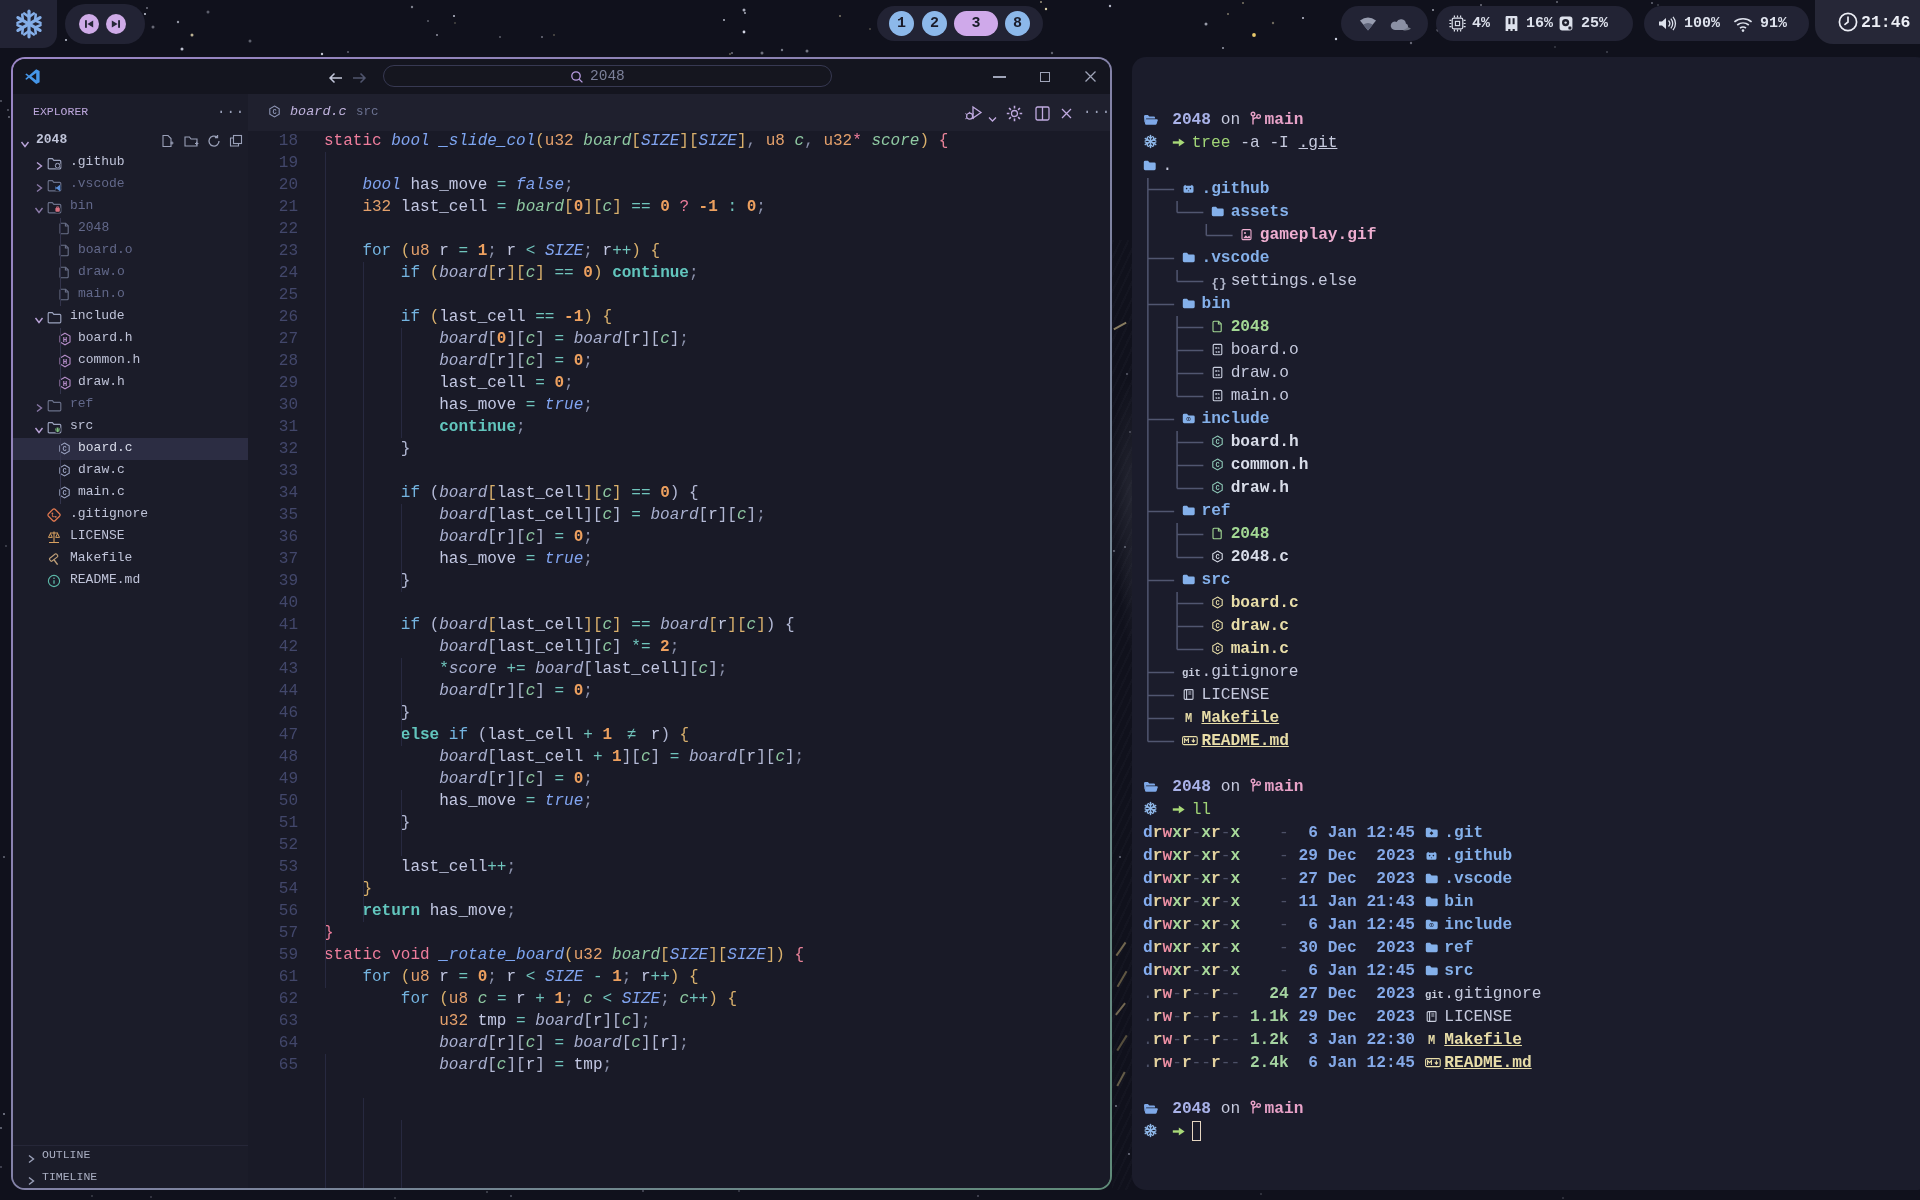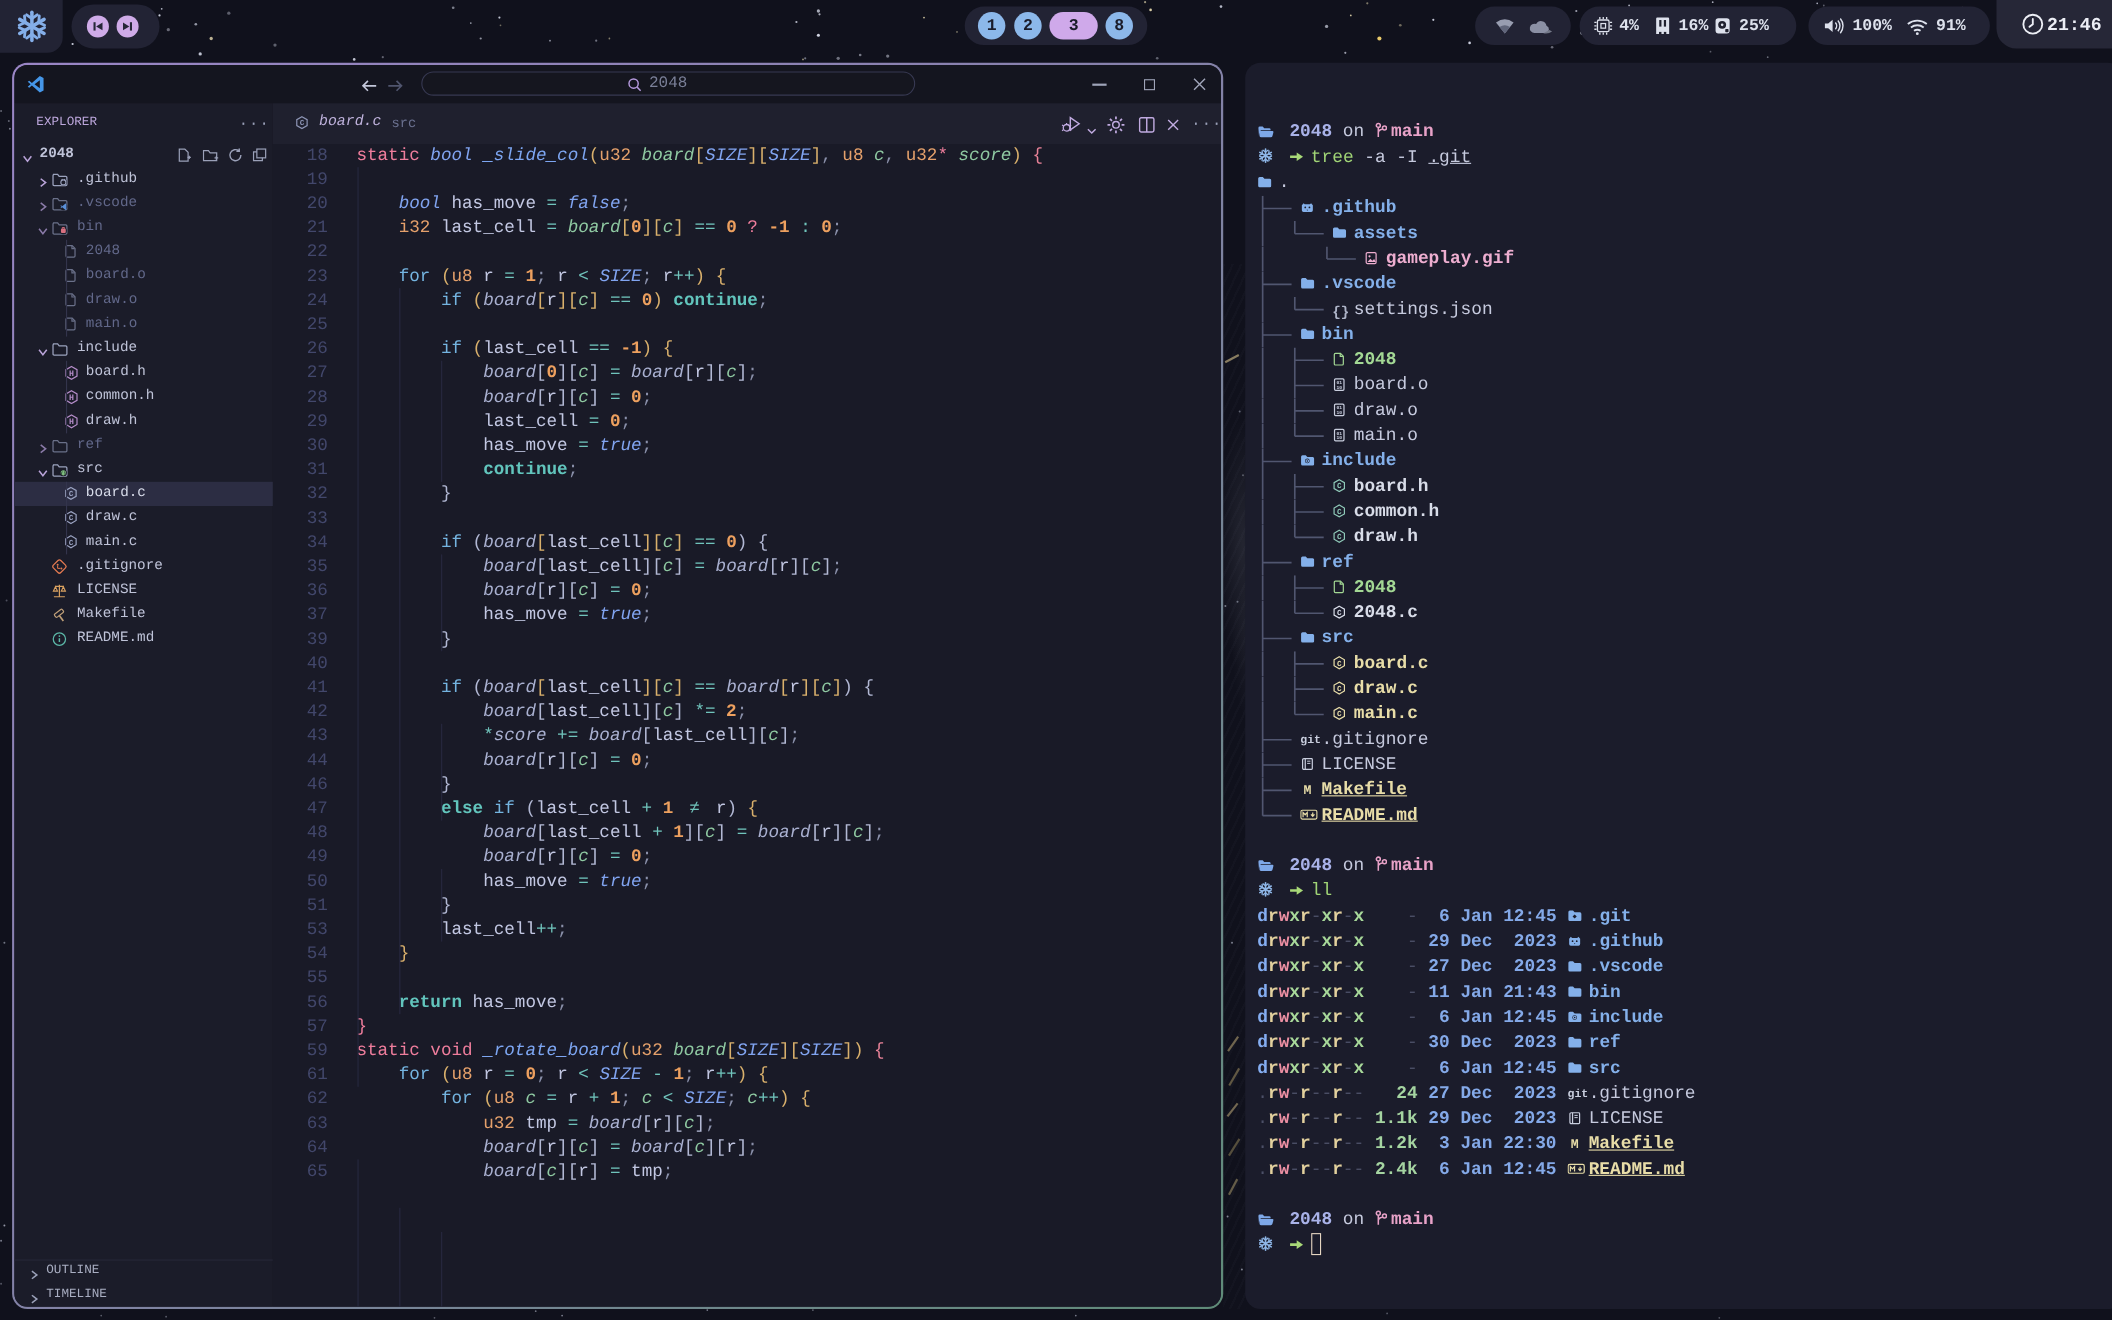--- a/index.html
+++ b/index.html
@@ -511,23 +511,23 @@
           <div style="height:22px;white-space:pre"><span class="lnn">41</span><span class="cod"><span style="color:#fff">        </span><span style="color:#74b4e0">if</span><span style="color:#fff"> </span><span style="color:#b2b8d4">(</span><span style="color:#a9b0d0;font-style:italic">board</span><span style="color:#d9b06c">[</span><span style="color:#c2c7e2">last_cell</span><span style="color:#d9b06c">][</span><span style="color:#8fc9a2;font-style:italic">c</span><span style="color:#d9b06c">]</span><span style="color:#fff"> </span><span style="color:#70c4bc">==</span><span style="color:#fff"> </span><span style="color:#a9b0d0;font-style:italic">board</span><span style="color:#d9b06c">[</span><span style="color:#c2c7e2">r</span><span style="color:#d9b06c">][</span><span style="color:#8fc9a2;font-style:italic">c</span><span style="color:#d9b06c">]</span><span style="color:#b2b8d4">)</span><span style="color:#b2b8d4"> {</span></span></div>
           <div style="height:22px;white-space:pre"><span class="lnn">42</span><span class="cod"><span style="color:#fff">            </span><span style="color:#a9b0d0;font-style:italic">board</span><span style="color:#b2b8d4">[</span><span style="color:#c2c7e2">last_cell</span><span style="color:#b2b8d4">][</span><span style="color:#8fc9a2;font-style:italic">c</span><span style="color:#b2b8d4">]</span><span style="color:#fff"> </span><span style="color:#70c4bc">*=</span><span style="color:#fff"> </span><span style="color:#eda05f;font-weight:bold">2</span><span style="color:#8a90aa">;</span></span></div>
           <div style="height:22px;white-space:pre"><span class="lnn">43</span><span class="cod"><span style="color:#fff">            </span><span style="color:#70c4bc">*</span><span style="color:#a9b0d0;font-style:italic">score</span><span style="color:#fff"> </span><span style="color:#70c4bc">+=</span><span style="color:#fff"> </span><span style="color:#a9b0d0;font-style:italic">board</span><span style="color:#b2b8d4">[</span><span style="color:#c2c7e2">last_cell</span><span style="color:#b2b8d4">][</span><span style="color:#8fc9a2;font-style:italic">c</span><span style="color:#b2b8d4">]</span><span style="color:#8a90aa">;</span></span></div>
           <div style="height:22px;white-space:pre"><span class="lnn">44</span><span class="cod"><span style="color:#fff">            </span><span style="color:#a9b0d0;font-style:italic">board</span><span style="color:#b2b8d4">[</span><span style="color:#c2c7e2">r</span><span style="color:#b2b8d4">][</span><span style="color:#8fc9a2;font-style:italic">c</span><span style="color:#b2b8d4">]</span><span style="color:#fff"> </span><span style="color:#70c4bc">=</span><span style="color:#fff"> </span><span style="color:#eda05f;font-weight:bold">0</span><span style="color:#8a90aa">;</span></span></div>
           <div style="height:22px;white-space:pre"><span class="lnn">46</span><span class="cod"><span style="color:#fff">        </span><span style="color:#b2b8d4">}</span></span></div>
           <div style="height:22px;white-space:pre"><span class="lnn">47</span><span class="cod"><span style="color:#fff">        </span><span style="color:#62c5bd;font-weight:bold">else</span><span style="color:#fff"> </span><span style="color:#74b4e0">if</span><span style="color:#fff"> </span><span style="color:#b2b8d4">(</span><span style="color:#c2c7e2">last_cell</span><span style="color:#fff"> </span><span style="color:#70c4bc">+</span><span style="color:#fff"> </span><span style="color:#eda05f;font-weight:bold">1</span><span style="color:#fff"> </span><span style="color:#70c4bc;display:inline-block;width:19.48px;text-align:center">≠</span><span style="color:#fff"> </span><span style="color:#c2c7e2">r</span><span style="color:#b2b8d4">)</span><span style="color:#d9b06c"> {</span></span></div>
           <div style="height:22px;white-space:pre"><span class="lnn">48</span><span class="cod"><span style="color:#fff">            </span><span style="color:#a9b0d0;font-style:italic">board</span><span style="color:#b2b8d4">[</span><span style="color:#c2c7e2">last_cell</span><span style="color:#fff"> </span><span style="color:#70c4bc">+</span><span style="color:#fff"> </span><span style="color:#eda05f;font-weight:bold">1</span><span style="color:#b2b8d4">][</span><span style="color:#8fc9a2;font-style:italic">c</span><span style="color:#b2b8d4">]</span><span style="color:#fff"> </span><span style="color:#70c4bc">=</span><span style="color:#fff"> </span><span style="color:#a9b0d0;font-style:italic">board</span><span style="color:#b2b8d4">[</span><span style="color:#c2c7e2">r</span><span style="color:#b2b8d4">][</span><span style="color:#8fc9a2;font-style:italic">c</span><span style="color:#b2b8d4">]</span><span style="color:#8a90aa">;</span></span></div>
           <div style="height:22px;white-space:pre"><span class="lnn">49</span><span class="cod"><span style="color:#fff">            </span><span style="color:#a9b0d0;font-style:italic">board</span><span style="color:#b2b8d4">[</span><span style="color:#c2c7e2">r</span><span style="color:#b2b8d4">][</span><span style="color:#8fc9a2;font-style:italic">c</span><span style="color:#b2b8d4">]</span><span style="color:#fff"> </span><span style="color:#70c4bc">=</span><span style="color:#fff"> </span><span style="color:#eda05f;font-weight:bold">0</span><span style="color:#8a90aa">;</span></span></div>
           <div style="height:22px;white-space:pre"><span class="lnn">50</span><span class="cod"><span style="color:#fff">            </span><span style="color:#c2c7e2">has_move</span><span style="color:#fff"> </span><span style="color:#70c4bc">=</span><span style="color:#fff"> </span><span style="color:#81a4f0;font-style:italic">true</span><span style="color:#8a90aa">;</span></span></div>
           <div style="height:22px;white-space:pre"><span class="lnn">51</span><span class="cod"><span style="color:#fff">        </span><span style="color:#b2b8d4">}</span></span></div>
+          <div style="height:22px;white-space:pre"><span class="lnn">52</span><span class="cod"></span></div>
           <div style="height:22px;white-space:pre"><span class="lnn">53</span><span class="cod"><span style="color:#fff">        </span><span style="color:#c2c7e2">last_cell</span><span style="color:#70c4bc">++</span><span style="color:#8a90aa">;</span></span></div>
           <div style="height:22px;white-space:pre"><span class="lnn">54</span><span class="cod"><span style="color:#fff">    </span><span style="color:#d9b06c">}</span></span></div>
-          <div style="height:22px;white-space:pre"><span class="lnn">55</span><span class="cod"></span></div>
           <div style="height:22px;white-space:pre"><span class="lnn">56</span><span class="cod"><span style="color:#fff">    </span><span style="color:#62c5bd;font-weight:bold">return</span><span style="color:#fff"> </span><span style="color:#c2c7e2">has_move</span><span style="color:#8a90aa">;</span></span></div>
           <div style="height:22px;white-space:pre"><span class="lnn">57</span><span class="cod"><span style="color:#ee7d9c">}</span></span></div>
           <div style="height:22px;white-space:pre"><span class="lnn">59</span><span class="cod"><span style="color:#ee7d9c">static</span><span style="color:#fff"> </span><span style="color:#ee7d9c">void</span><span style="color:#fff"> </span><span style="color:#7da6f2;font-style:italic">_rotate_board</span><span style="color:#d9b06c">(</span><span style="color:#e4a06b">u32</span><span style="color:#fff"> </span><span style="color:#8fc9a2;font-style:italic">board</span><span style="color:#d9b06c">[</span><span style="color:#81a4f0;font-style:italic">SIZE</span><span style="color:#d9b06c">][</span><span style="color:#81a4f0;font-style:italic">SIZE</span><span style="color:#d9b06c">]</span><span style="color:#d9b06c">)</span><span style="color:#fff"> </span><span style="color:#e88298">{</span></span></div>
           <div style="height:22px;white-space:pre"><span class="lnn">61</span><span class="cod"><span style="color:#fff">    </span><span style="color:#74b4e0">for</span><span style="color:#fff"> </span><span style="color:#d9b06c">(</span><span style="color:#e4a06b">u8</span><span style="color:#fff"> </span><span style="color:#c2c7e2">r</span><span style="color:#fff"> </span><span style="color:#70c4bc">=</span><span style="color:#fff"> </span><span style="color:#eda05f;font-weight:bold">0</span><span style="color:#8a90aa">; </span><span style="color:#c2c7e2">r</span><span style="color:#fff"> </span><span style="color:#70c4bc">&lt;</span><span style="color:#fff"> </span><span style="color:#81a4f0;font-style:italic">SIZE</span><span style="color:#fff"> </span><span style="color:#70c4bc">-</span><span style="color:#fff"> </span><span style="color:#eda05f;font-weight:bold">1</span><span style="color:#8a90aa">; </span><span style="color:#c2c7e2">r</span><span style="color:#70c4bc">++</span><span style="color:#d9b06c">)</span><span style="color:#d9b06c"> {</span></span></div>
           <div style="height:22px;white-space:pre"><span class="lnn">62</span><span class="cod"><span style="color:#fff">        </span><span style="color:#74b4e0">for</span><span style="color:#fff"> </span><span style="color:#d9b06c">(</span><span style="color:#e4a06b">u8</span><span style="color:#fff"> </span><span style="color:#8fc9a2;font-style:italic">c</span><span style="color:#fff"> </span><span style="color:#70c4bc">=</span><span style="color:#fff"> </span><span style="color:#c2c7e2">r</span><span style="color:#fff"> </span><span style="color:#70c4bc">+</span><span style="color:#fff"> </span><span style="color:#eda05f;font-weight:bold">1</span><span style="color:#8a90aa">; </span><span style="color:#8fc9a2;font-style:italic">c</span><span style="color:#fff"> </span><span style="color:#70c4bc">&lt;</span><span style="color:#fff"> </span><span style="color:#81a4f0;font-style:italic">SIZE</span><span style="color:#8a90aa">; </span><span style="color:#8fc9a2;font-style:italic">c</span><span style="color:#70c4bc">++</span><span style="color:#d9b06c">)</span><span style="color:#d9b06c"> {</span></span></div>
           <div style="height:22px;white-space:pre"><span class="lnn">63</span><span class="cod"><span style="color:#fff">            </span><span style="color:#e4a06b">u32</span><span style="color:#fff"> </span><span style="color:#c2c7e2">tmp</span><span style="color:#fff"> </span><span style="color:#70c4bc">=</span><span style="color:#fff"> </span><span style="color:#a9b0d0;font-style:italic">board</span><span style="color:#b2b8d4">[</span><span style="color:#c2c7e2">r</span><span style="color:#b2b8d4">][</span><span style="color:#8fc9a2;font-style:italic">c</span><span style="color:#b2b8d4">]</span><span style="color:#8a90aa">;</span></span></div>
           <div style="height:22px;white-space:pre"><span class="lnn">64</span><span class="cod"><span style="color:#fff">            </span><span style="color:#a9b0d0;font-style:italic">board</span><span style="color:#b2b8d4">[</span><span style="color:#c2c7e2">r</span><span style="color:#b2b8d4">][</span><span style="color:#8fc9a2;font-style:italic">c</span><span style="color:#b2b8d4">]</span><span style="color:#fff"> </span><span style="color:#70c4bc">=</span><span style="color:#fff"> </span><span style="color:#a9b0d0;font-style:italic">board</span><span style="color:#b2b8d4">[</span><span style="color:#8fc9a2;font-style:italic">c</span><span style="color:#b2b8d4">][</span><span style="color:#c2c7e2">r</span><span style="color:#b2b8d4">]</span><span style="color:#8a90aa">;</span></span></div>
           <div style="height:22px;white-space:pre"><span class="lnn">65</span><span class="cod"><span style="color:#fff">            </span><span style="color:#a9b0d0;font-style:italic">board</span><span style="color:#b2b8d4">[</span><span style="color:#8fc9a2;font-style:italic">c</span><span style="color:#b2b8d4">][</span><span style="color:#c2c7e2">r</span><span style="color:#b2b8d4">]</span><span style="color:#fff"> </span><span style="color:#70c4bc">=</span><span style="color:#fff"> </span><span style="color:#c2c7e2">tmp</span><span style="color:#8a90aa">;</span></span></div>
         </div>
         <div class="abs" style="left:311.5px;top:92.5px;width:1px;height:836.0px;background:#272940"></div>
@@ -627,21 +627,21 @@
               </g>
             </svg></span><span class="icv" style="width:13px;margin-right:6.48px"><svg width="13" height="13" viewBox="0 0 13 13" style="" xmlns="http://www.w3.org/2000/svg">
               <path d="M0.8 3.2 q0-1.4 1.4-1.4 h2.8 l1.5 1.6 h4.8 q1.4 0 1.4 1.4 v5 q0 1.4 -1.4 1.4 h-9.1 q-1.4 0 -1.4 -1.4 z" fill="#84b0ea"></path>
             </svg></span><span style="color:#84b0ea;font-weight:bold">.vscode</span></div>
         <div style="height:23px;line-height:23px;white-space:pre"><span class="icv" style="width:68.18px;height:23px;vertical-align:top"><svg width="68.18" height="23" viewBox="0 0 68.18 23" xmlns="http://www.w3.org/2000/svg">
               <g stroke="#515670" stroke-width="1.5" fill="none">
                 <path d="M4.87 0 V23"></path>
                 <path d="M34.09 0 V11.5"></path>
                 <path d="M34.09 11.5 H60.39"></path>
               </g>
-            </svg></span><span class="icv" style="width:17px;margin-right:2.48px"><span style="color:#aeb4c8;font-weight:bold;font-size:13px">{}</span></span><span style="color:#c6cade">settings.json</span></div>
+            </svg></span><span class="icv" style="width:17px;margin-right:2.48px"><span style="color:#aeb4c8;font-weight:bold;font-size:13px">{}</span></span><span style="color:#c6cade">settings.else</span></div>
         <div style="height:23px;line-height:23px;white-space:pre"><span class="icv" style="width:38.96px;height:23px;vertical-align:top"><svg width="38.96" height="23" viewBox="0 0 38.96 23" xmlns="http://www.w3.org/2000/svg">
               <g stroke="#515670" stroke-width="1.5" fill="none">
                 <path d="M4.87 0 V23"></path>
                 <path d="M4.87 11.5 H31.17"></path>
               </g>
             </svg></span><span class="icv" style="width:13px;margin-right:6.48px"><svg width="13" height="13" viewBox="0 0 13 13" style="" xmlns="http://www.w3.org/2000/svg">
               <path d="M0.8 3.2 q0-1.4 1.4-1.4 h2.8 l1.5 1.6 h4.8 q1.4 0 1.4 1.4 v5 q0 1.4 -1.4 1.4 h-9.1 q-1.4 0 -1.4 -1.4 z" fill="#84b0ea"></path>
             </svg></span><span style="color:#84b0ea;font-weight:bold">bin</span></div>
         <div style="height:23px;line-height:23px;white-space:pre"><span class="icv" style="width:68.18px;height:23px;vertical-align:top"><svg width="68.18" height="23" viewBox="0 0 68.18 23" xmlns="http://www.w3.org/2000/svg">
               <g stroke="#515670" stroke-width="1.5" fill="none">

